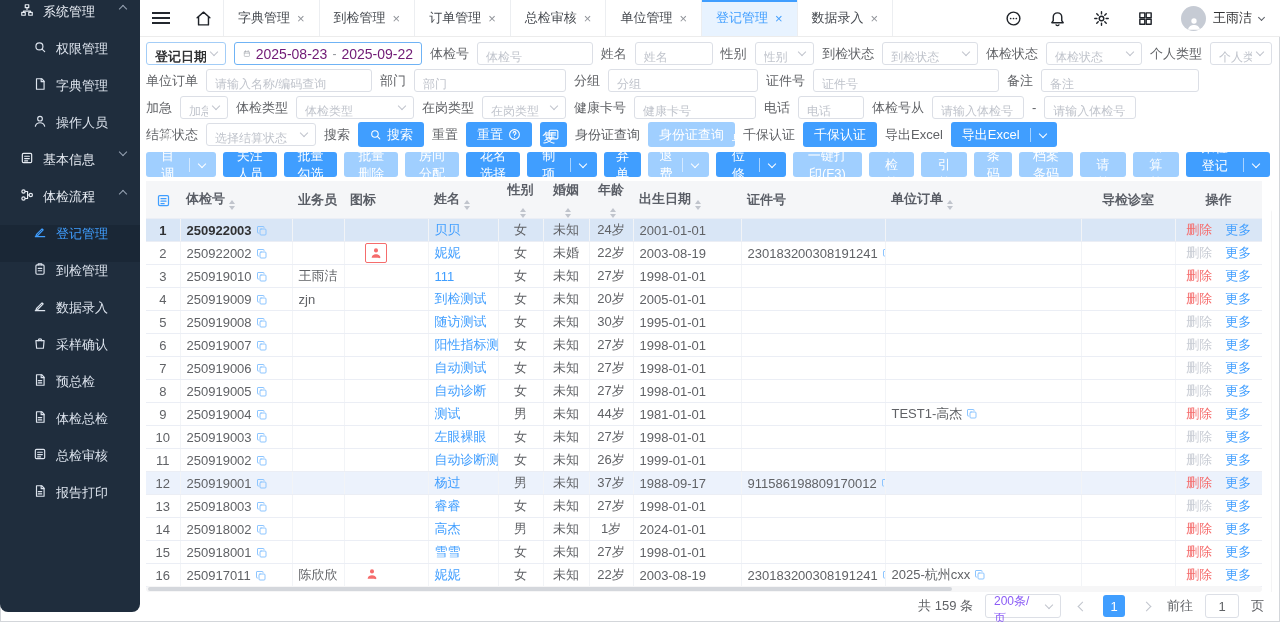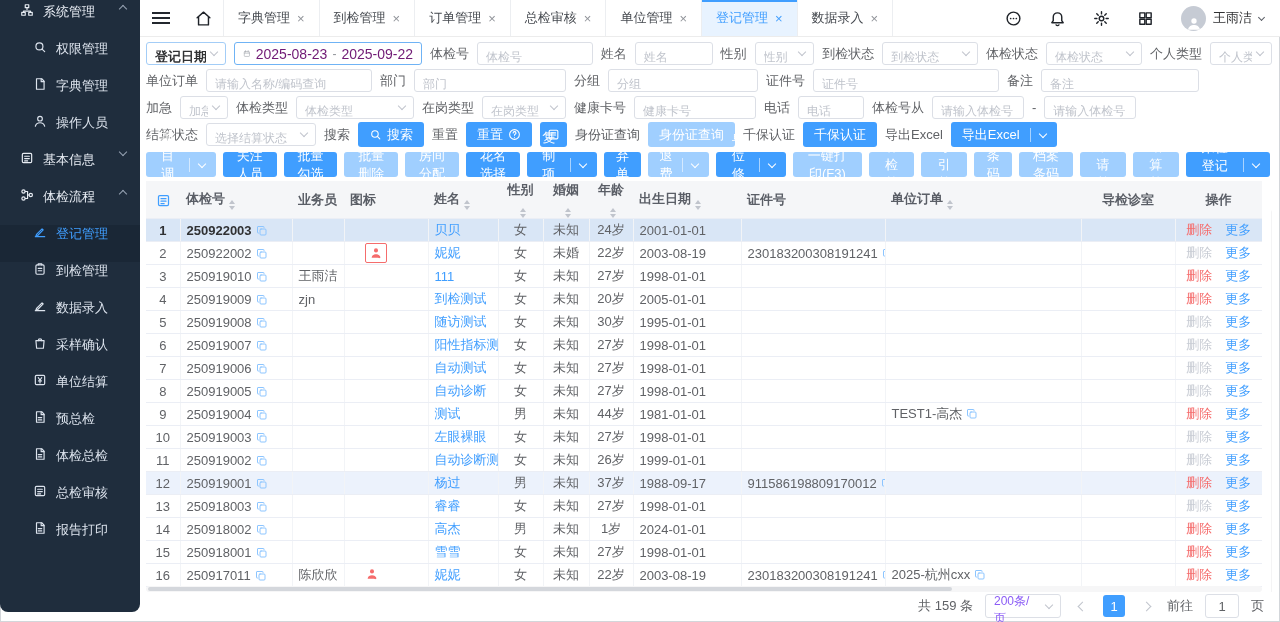--- a/index.html
+++ b/index.html
@@ -192,29 +192,20 @@
           <svg viewBox="0 0 24 24">
             <path d="M5 8h14l-1.2 13H6.2z"></path>
             <path d="M9 8a3 3 0 0 1 6 0"></path>
           </svg>
         </span>
         <span class="sb-label">采样确认</span>
       </div>
       <div class="sb-row sub">
         <span class="icn">
           <svg viewBox="0 0 24 24">
-            <rect x="4" y="4" width="16" height="16" rx="2"></rect>
-            <path d="M9 8l3 4 3-4M12 12v5M9.5 13.5h5"></path>
-          </svg>
-        </span>
-        <span class="sb-label">单位结算</span>
-      </div>
-      <div class="sb-row sub">
-        <span class="icn">
-          <svg viewBox="0 0 24 24">
             <path d="M6 3h9l4 4v14H6z"></path>
             <path d="M14 3v5h5"></path>
             <path d="M9 13h6M9 17h6"></path>
           </svg>
         </span>
         <span class="sb-label">预总检</span>
       </div>
       <div class="sb-row sub">
         <span class="icn">
           <svg viewBox="0 0 24 24">

